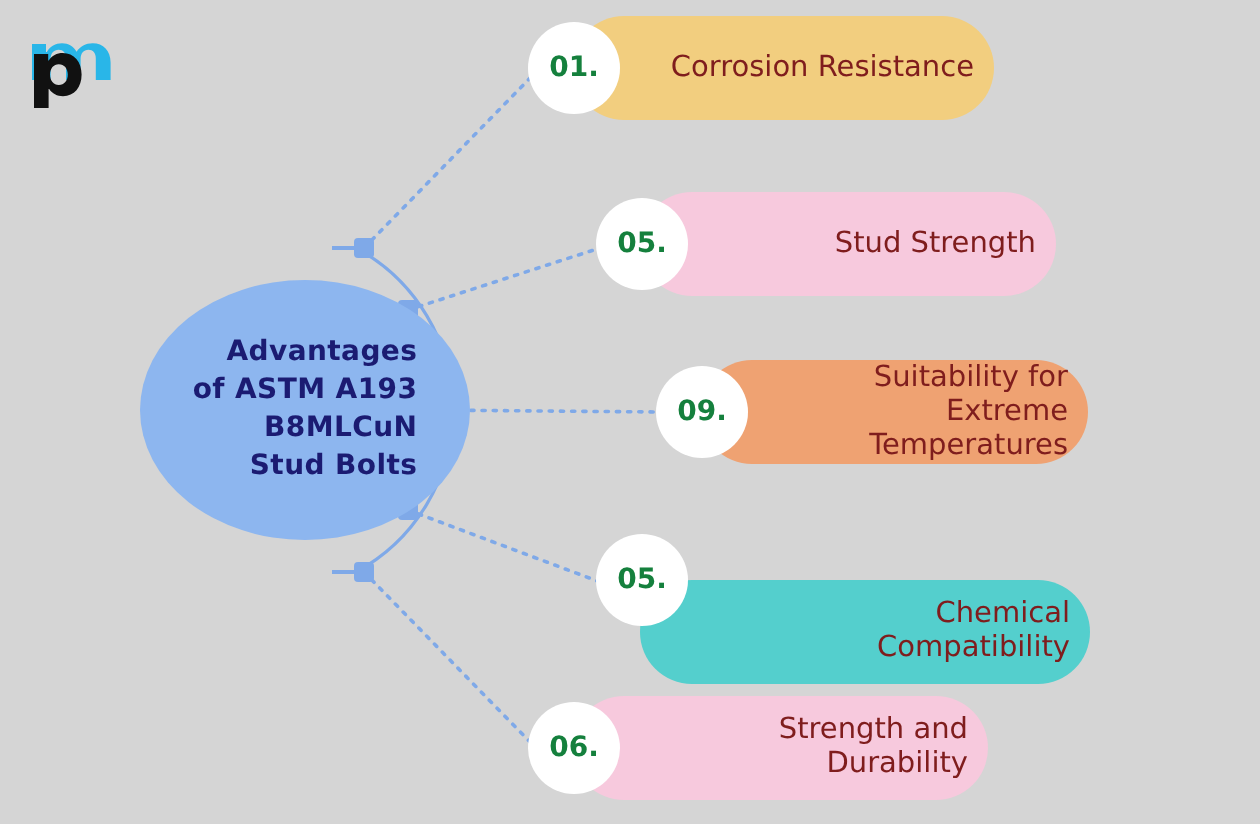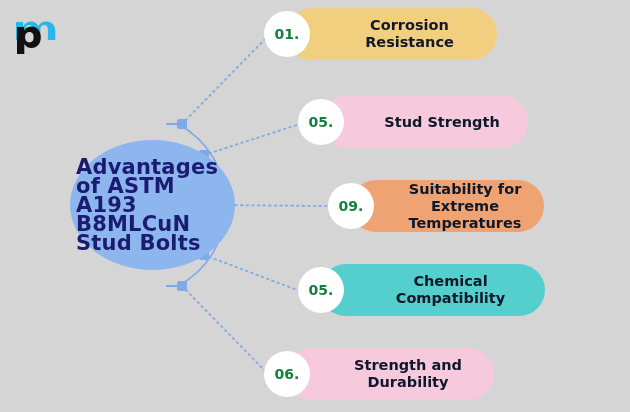--- a/index.html
+++ b/index.html
@@ -21,42 +21,42 @@
   
   #center-circle{
     position:absolute;left:70px;top:140px;width:165px;height:130px;
     border-radius:50%;
     background:#8db6ef;
     display:flex;align-items:center;justify-content:center;
   }
   #center-text{
     color:#1b1b72;
     font-weight:bold;
-    font-size:21px;
+    font-size:14px;
     line-height:19px;
-    text-align:left;
+    text-align:right;
     letter-spacing:.2px;
     white-space:pre-line;
     padding:0 6px;
   }
 
   
   .row{position:absolute;height:52px;}
   .bar{
     position:absolute;left:0;top:0;height:52px;
     border-radius:26px;
     display:flex;align-items:center;
     box-sizing:border-box;
   }
   .bar-label{
-    color:#0f172a;
-    font-weight:bold;
+    color:#7f1d1d;
+    font-weight:normal;
     font-size:14.5px;
     line-height:17px;
-    text-align:center;
+    text-align:right;
     white-space:pre-line;
     width:100%;
     padding-left:46px;
     padding-right:10px;
     box-sizing:border-box;
   }
   .badge{
     position:absolute;top:3px;left:-22px;
     width:46px;height:46px;border-radius:50%;
     background:#ffffff;
@@ -121,21 +121,21 @@
 
   <div class="row" style="left:350px;top:180px;">
     <div class="bar" style="width:194px;background:#efa272;">
       <div class="bar-label">Suitability for Extreme
 Temperatures</div>
     </div>
     <div class="badge">09.</div>
   </div>
 
   <div class="row" style="left:320px;top:264px;">
-    <div class="bar" style="width:225px;background:#54cfcd;">
+    <div class="bar" style="width:225px;background:#54cfcd;margin-top:26px;">
       <div class="bar-label">Chemical
 Compatibility</div>
     </div>
     <div class="badge">05.</div>
   </div>
 
   <div class="row" style="left:286px;top:348px;">
     <div class="bar" style="width:208px;background:#f7c9dd;">
       <div class="bar-label">Strength and
 Durability</div>

